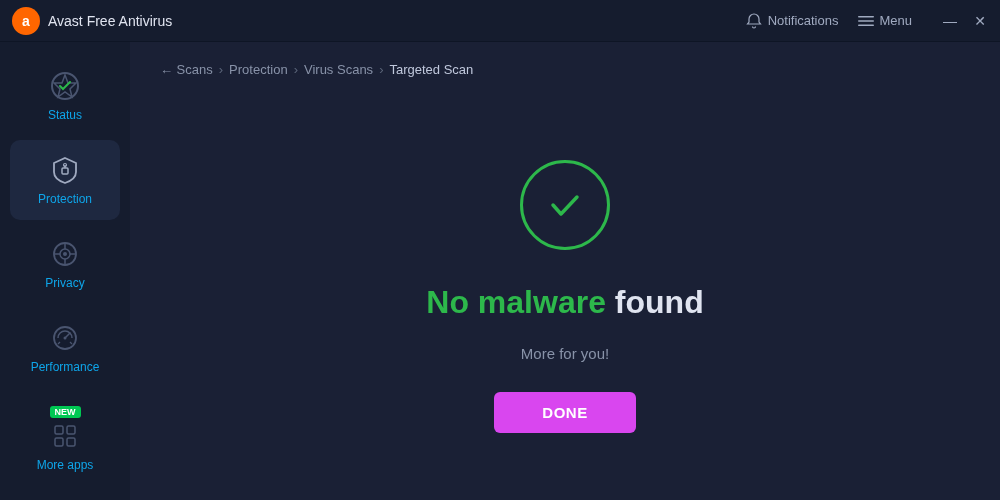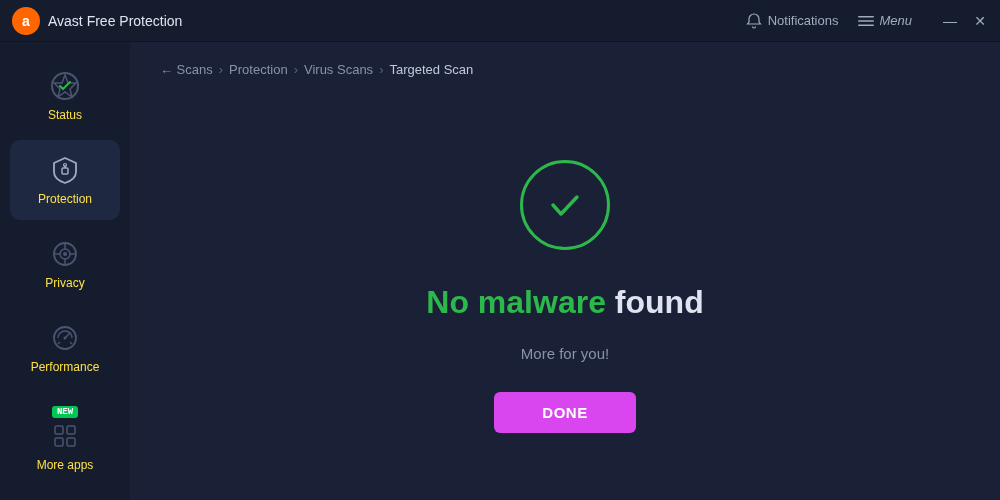--- a/index.html
+++ b/index.html
@@ -53,21 +53,20 @@
       cursor: pointer;
       text-align: right;
     }
     .titlebar-menu {
       display: flex;
       align-items: flex-start;
       gap: 5px;
       color: #a0aac0;
       font-size: 13px;
       cursor: pointer;
-      font-style: italic;
     }
     .titlebar-win-controls {
       display: flex;
       gap: 14px;
       margin-left: 10px;
     }
     .win-btn {
       color: #a0aac0;
       font-size: 14px;
       cursor: pointer;
@@ -102,39 +101,38 @@
       padding: 14px 8px;
       border-radius: 10px;
       cursor: pointer;
       gap: 6px;
     }
     .sidebar-item.active {
       background: #1e2840;
     }
     .sidebar-item-label {
       font-size: 12px;
-      color: #fde047;
+      color: #0ea5e9;
       text-align: center;
     }
     .sidebar-icon {
       width: 32px;
       height: 32px;
       display: flex;
       align-items: center;
       justify-content: center;
     }
     .new-badge {
       background: #00c853;
       color: #fff;
       font-size: 9px;
       font-weight: 700;
       padding: 1px 5px;
       border-radius: 3px;
       margin-bottom: -4px;
-      font-family: Liberation Mono, monospace;
     }
 
     
     .content-area {
       flex: 1;
       background: #1a2035;
       display: flex;
       flex-direction: column;
       overflow: hidden;
     }
@@ -225,21 +223,21 @@
   </style>
 </head>
 <body>
 
 <div class="titlebar">
   <div class="titlebar-logo">
     <svg class="avast-logo-icon" viewBox="0 0 28 28">
       <circle cx="14" cy="14" r="14" fill="#FF6600"></circle>
       <text x="14" y="19" text-anchor="middle" font-size="14" fill="white" font-weight="bold">a</text>
     </svg>
-    <span class="titlebar-app-name">Avast Free Protection</span>
+    <span class="titlebar-app-name">Avast Free Antivirus</span>
   </div>
   <div class="titlebar-controls">
     <div class="titlebar-notifications">
       <svg width="16" height="16" viewBox="0 0 16 16" fill="none">
         <path d="M8 1a5 5 0 0 0-5 5v3l-1.5 2h13L13 9V6a5 5 0 0 0-5-5z" stroke="#a0aac0" stroke-width="1.2" fill="none"></path>
         <path d="M6.5 13.5a1.5 1.5 0 0 0 3 0" stroke="#a0aac0" stroke-width="1.2" fill="none"></path>
       </svg>
       <span>Notifications</span>
     </div>
     <div class="titlebar-menu">

